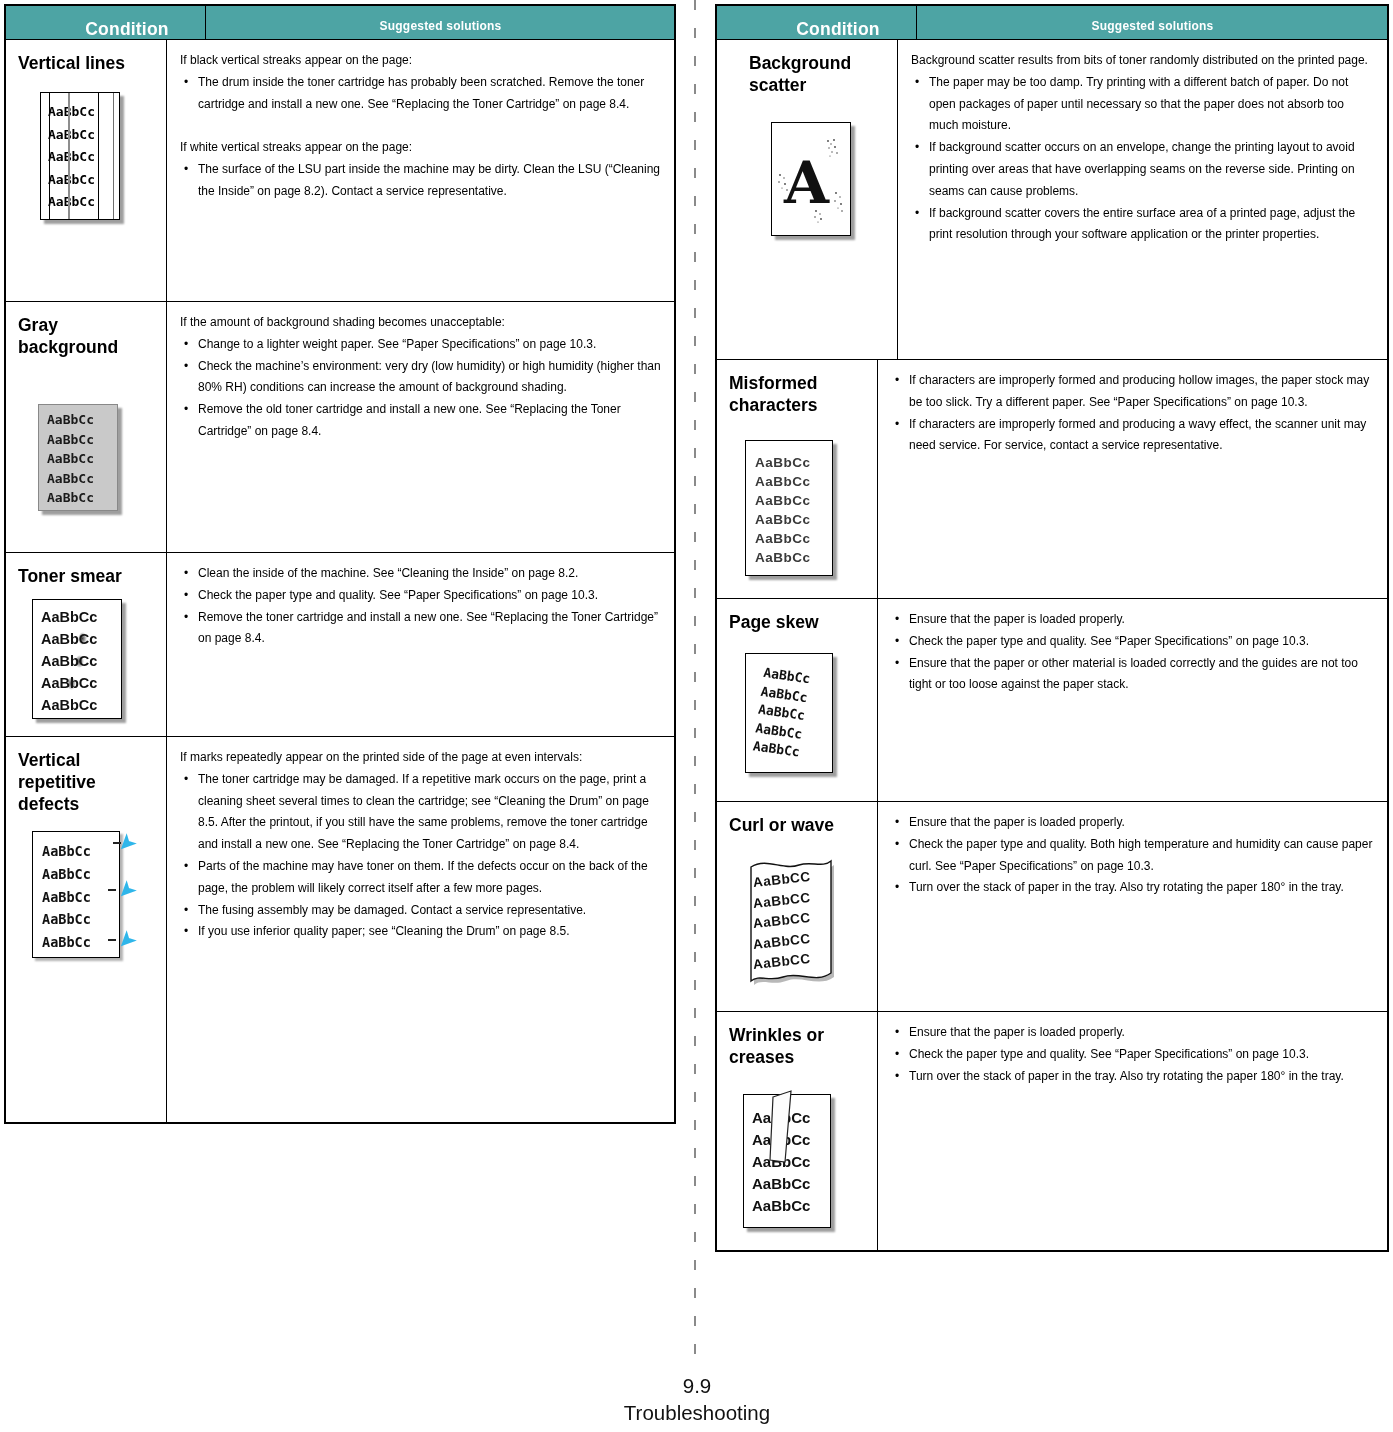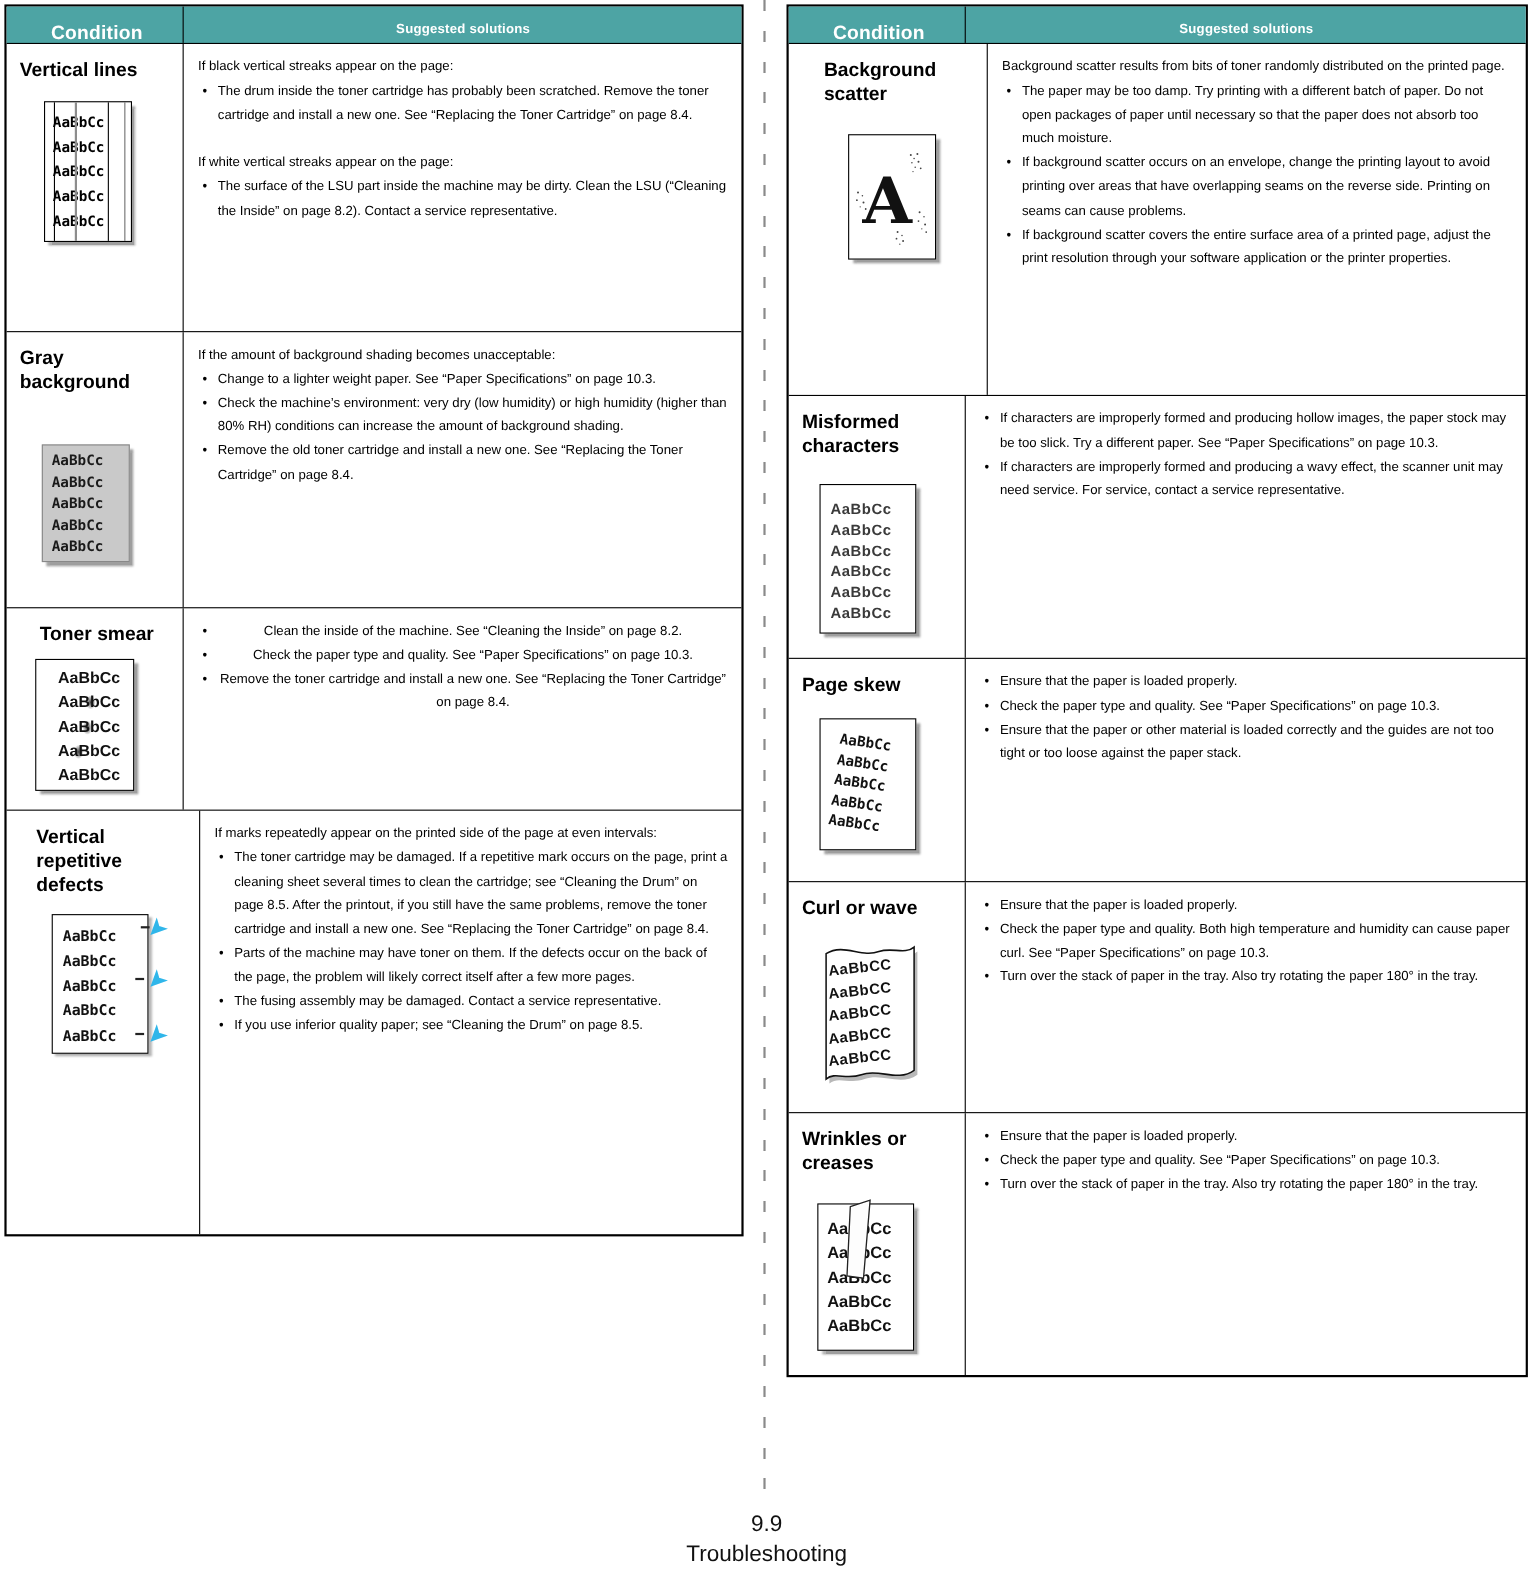--- a/index.html
+++ b/index.html
@@ -14,35 +14,35 @@
     position:absolute; top:4px; border:2px solid #000; background:#fff;
   }
   .ts-table.left  { left:4px;  width:672px; }
   .ts-table.right { left:715px; width:674px; }
 
   .thead { display:flex; background:#4da4a4; border-bottom:1px solid #000; height:34px; }
   .th {
     color:#fff; font-weight:bold; font-size:19px; text-align:center;
     line-height:33px; letter-spacing:.2px;
   }
-  .th.cond { width:161px; border-right:1px solid #000; }
+  .th.cond { width:161px; border-right:1px solid #000;margin-left:39px; }
   .th.sol  { flex:1; }
 
   .row { display:flex; border-bottom:1px solid #000; }
   .row:last-child { border-bottom:none; }
   .cond {
     width:161px; border-right:1px solid #000; padding:12px 8px 10px 12px;
     font-weight:bold; font-size:17.5px; line-height:22px;
   }
   .sol { flex:1; padding:10px 12px 10px 13px; font-size:12px; line-height:21.8px; }
 
   .left  .r1 { min-height:262px;justify-content:space-between; }
   .left  .r2 { min-height:251px; }
-  .left  .r3 { min-height:184px;text-align:center; }
-  .left  .r4 { min-height:385px;margin-left:15px; }
+  .left  .r3 { min-height:184px; }
+  .left  .r4 { min-height:385px; }
   .right .r1 { min-height:320px;padding-left:20px; }
   .right .r2 { min-height:239px; }
   .right .r3 { min-height:203px; }
   .right .r4 { min-height:210px; }
   .right .r5 { min-height:238px; }
 
   
   .sol .li.plain  { }
   .sol .li.bullet { position:relative; padding-left:18px; }
   .sol .li.bullet::before { content:"•"; position:absolute; left:4px; top:0; }

